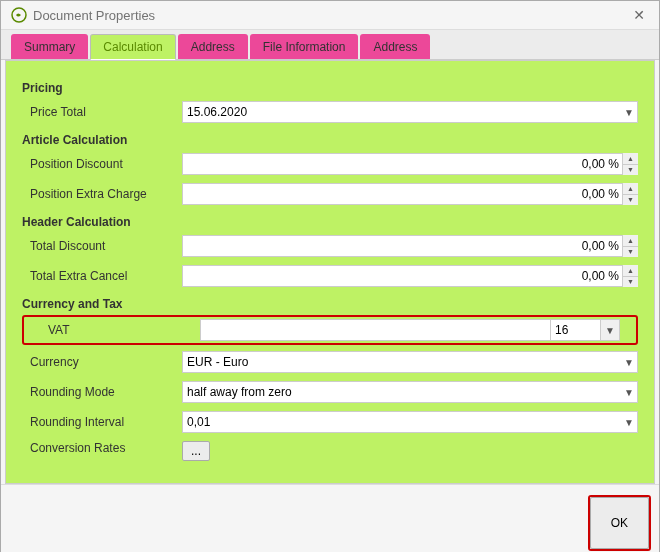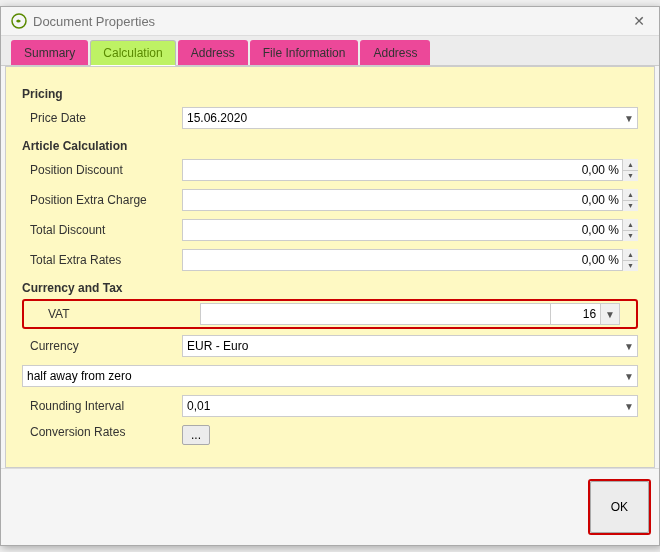--- a/index.html
+++ b/index.html
@@ -64,21 +64,21 @@
     .tab.active {
       background: #bef264;
       border-color: #bbb;
       border-bottom: 1px solid #fff;
       color: #5a8a00;
       font-weight: normal;
       margin-bottom: -1px;
     }
 
     .content {
-      background: #fef9c3;
+      background: #bef264;
       padding: 12px 16px;
       border: 1px solid #ccc;
       margin: 0 4px;
     }
 
     .section-label {
       font-weight: bold;
       color: #333;
       margin-top: 8px;
       margin-bottom: 4px;
@@ -239,21 +239,20 @@
     .vat-value-select {
       width: 50px;
       border: 1px solid #ccc;
       border-left: none;
       padding: 3px 4px;
       font-size: 12px;
       background: #fff;
       appearance: none;
       -webkit-appearance: none;
       cursor: pointer;
-      text-align: right;
     }
 
     .vat-arrow-btn {
       border: 1px solid #ccc;
       border-left: none;
       background: #f0f0f0;
       padding: 3px 4px;
       cursor: pointer;
       font-size: 10px;
       color: #555;
@@ -286,21 +285,21 @@
     <div class="tab active">Calculation</div>
     <div class="tab">Address</div>
     <div class="tab">File Information</div>
     <div class="tab">Address</div>
   </div>
 
   <div class="content">
 
     <div class="section-label">Pricing</div>
     <div class="form-row">
-      <span class="form-label">Price Date</span>
+      <span class="form-label">Price Total</span>
       <div class="select-wrap">
         <select>
           <option value="15.06.2020">15.06.2020</option>
         </select>
         <span class="select-arrow">▼</span>
       </div>
     </div>
 
     <div class="section-label">Article Calculation</div>
     <div class="form-row">
@@ -317,32 +316,33 @@
       <span class="form-label">Position Extra Charge</span>
       <div class="spinner-wrap" style="flex:1;">
         <input type="text" style="width: 100%; text-align: right; padding: 3px 18px 3px 4px; border: 1px solid rgb(204, 204, 204); font-size: 12px;" value="0,00 %">
         <div class="spinner-btns">
           <button class="spinner-up">▲</button>
           <button class="spinner-down">▼</button>
         </div>
       </div>
     </div>
 
+    <div class="section-label">Header Calculation</div>
     <div class="form-row">
       <span class="form-label">Total Discount</span>
       <div class="spinner-wrap" style="flex:1;">
         <input type="text" style="width: 100%; text-align: right; padding: 3px 18px 3px 4px; border: 1px solid rgb(204, 204, 204); font-size: 12px;" value="0,00 %">
         <div class="spinner-btns">
           <button class="spinner-up">▲</button>
           <button class="spinner-down">▼</button>
         </div>
       </div>
     </div>
     <div class="form-row">
-      <span class="form-label">Total Extra Rates</span>
+      <span class="form-label">Total Extra Cancel</span>
       <div class="spinner-wrap" style="flex:1;">
         <input type="text" style="width: 100%; text-align: right; padding: 3px 18px 3px 4px; border: 1px solid rgb(204, 204, 204); font-size: 12px;" value="0,00 %">
         <div class="spinner-btns">
           <button class="spinner-up">▲</button>
           <button class="spinner-down">▼</button>
         </div>
       </div>
     </div>
 
     <div class="section-label">Currency and Tax</div>
@@ -362,20 +362,21 @@
       <span class="form-label">Currency</span>
       <div class="select-wrap">
         <select>
           <option value="EUR - Euro">EUR - Euro</option>
         </select>
         <span class="select-arrow">▼</span>
       </div>
     </div>
 
     <div class="form-row">
+      <span class="form-label">Rounding Mode</span>
       <div class="select-wrap">
         <select>
           <option value="half away from zero">half away from zero</option>
         </select>
         <span class="select-arrow">▼</span>
       </div>
     </div>
 
     <div class="form-row">
       <span class="form-label">Rounding Interval</span>

